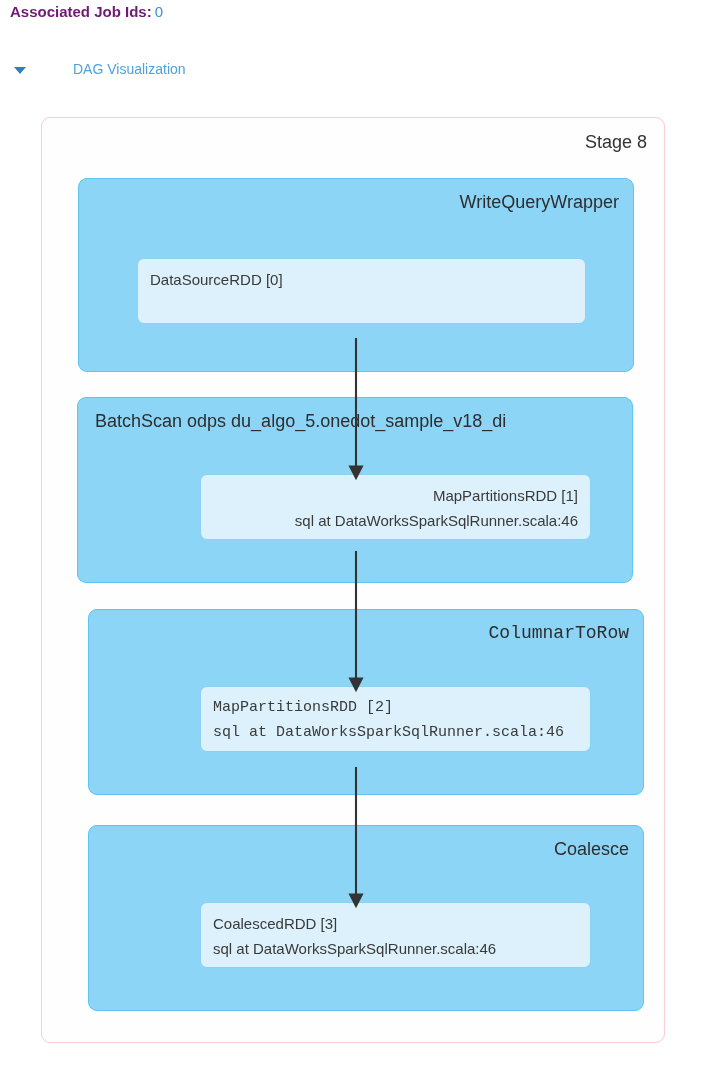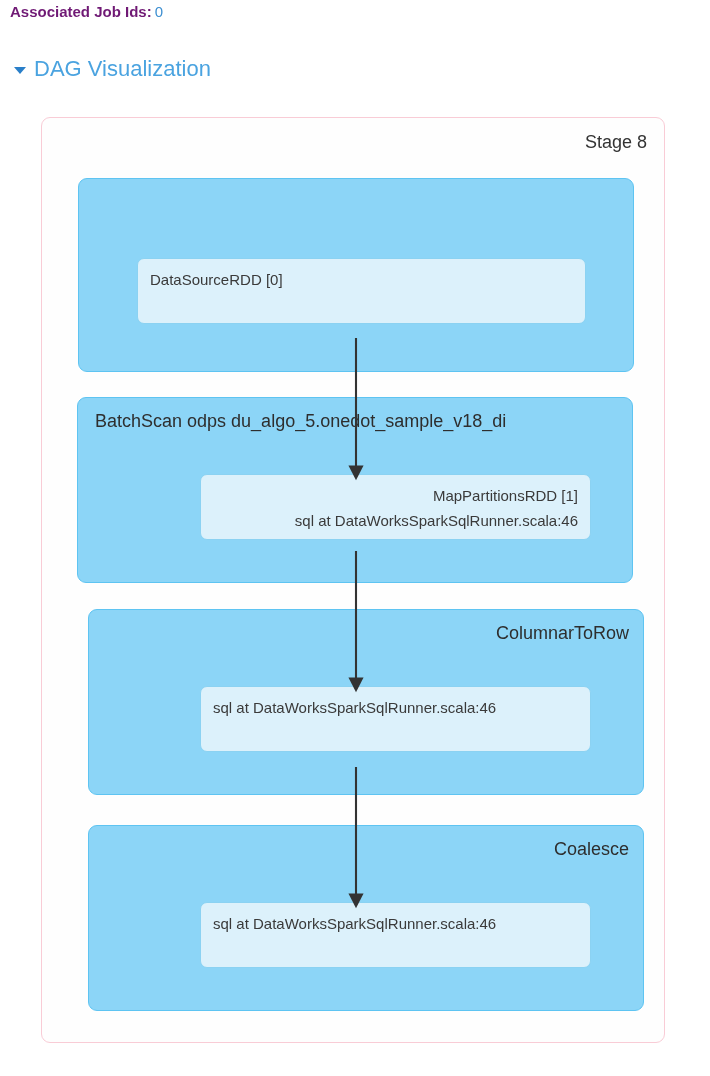--- a/index.html
+++ b/index.html
@@ -48,23 +48,24 @@
   #dag-toggle .caret {
     width: 0;
     height: 0;
     border-left: 6px solid transparent;
     border-right: 6px solid transparent;
     border-top: 7px solid #2a7fc9;
     display: block;
     margin-top: 2px;
   }
   #dag-toggle .dag-title {
-    font-size: 22px;
+    font-size: 14px;
     line-height: 22px;
     color: #4aa3e0;
+    margin-left: 39px;
   }
 
   
   #stage-container {
     position: absolute;
     left: 41px;
     top: 117px;
     width: 624px;
     height: 926px;
     box-sizing: border-box;
@@ -140,43 +141,46 @@
 <div id="dag-toggle">
   <span class="caret"></span>
   <span class="dag-title">DAG Visualization</span>
 </div>
 
 <div id="stage-container">
 
   <div id="stage-label">Stage 8</div>
 
   <div class="op-box" style="left:36px; top:60px; width:556px; height:194px;">
+    <div class="op-title">WriteQueryWrapper</div>
     <div class="rdd-box" style="left:58px; top:79px; width:449px; height:66px;">
       <div class="rdd-line">DataSourceRDD [0]</div>
     </div>
   </div>
 
   <div class="op-box" style="left:35px; top:279px; width:556px; height:186px;">
     <div class="op-title left-aligned">BatchScan odps du_algo_5.onedot_sample_v18_di</div>
     <div class="rdd-box" style="left:122px; top:76px; width:391px; height:66px;text-align:right;">
       <div class="rdd-line">MapPartitionsRDD [1]</div>
       <div class="rdd-line">sql at DataWorksSparkSqlRunner.scala:46</div>
     </div>
   </div>
 
-  <div class="op-box" style="left:46px; top:491px; width:556px; height:186px;">
+  <div class="op-box" style="left:46px; top:491px; width:556px; height:186px;font-family:Liberation Mono, monospace;">
     <div class="op-title">ColumnarToRow</div>
     <div class="rdd-box" style="left:111px; top:76px; width:391px; height:66px;">
+      <div class="rdd-line">MapPartitionsRDD [2]</div>
       <div class="rdd-line">sql at DataWorksSparkSqlRunner.scala:46</div>
     </div>
   </div>
 
   <div class="op-box" style="left:46px; top:707px; width:556px; height:186px;padding-left:16px;">
     <div class="op-title">Coalesce</div>
     <div class="rdd-box" style="left:111px; top:76px; width:391px; height:66px;">
+      <div class="rdd-line">CoalescedRDD [3]</div>
       <div class="rdd-line">sql at DataWorksSparkSqlRunner.scala:46</div>
     </div>
   </div>
 
 </div>
 
 <svg id="arrow-layer" viewBox="0 0 710 1076" xmlns="http://www.w3.org/2000/svg">
   <defs>
     <marker id="arrowhead" markerWidth="9" markerHeight="9" refX="1.2" refY="3.6" orient="auto" markerUnits="strokeWidth">
       <path d="M0,0 L0,7.2 L7.0,3.6 z" fill="#333333"></path>

